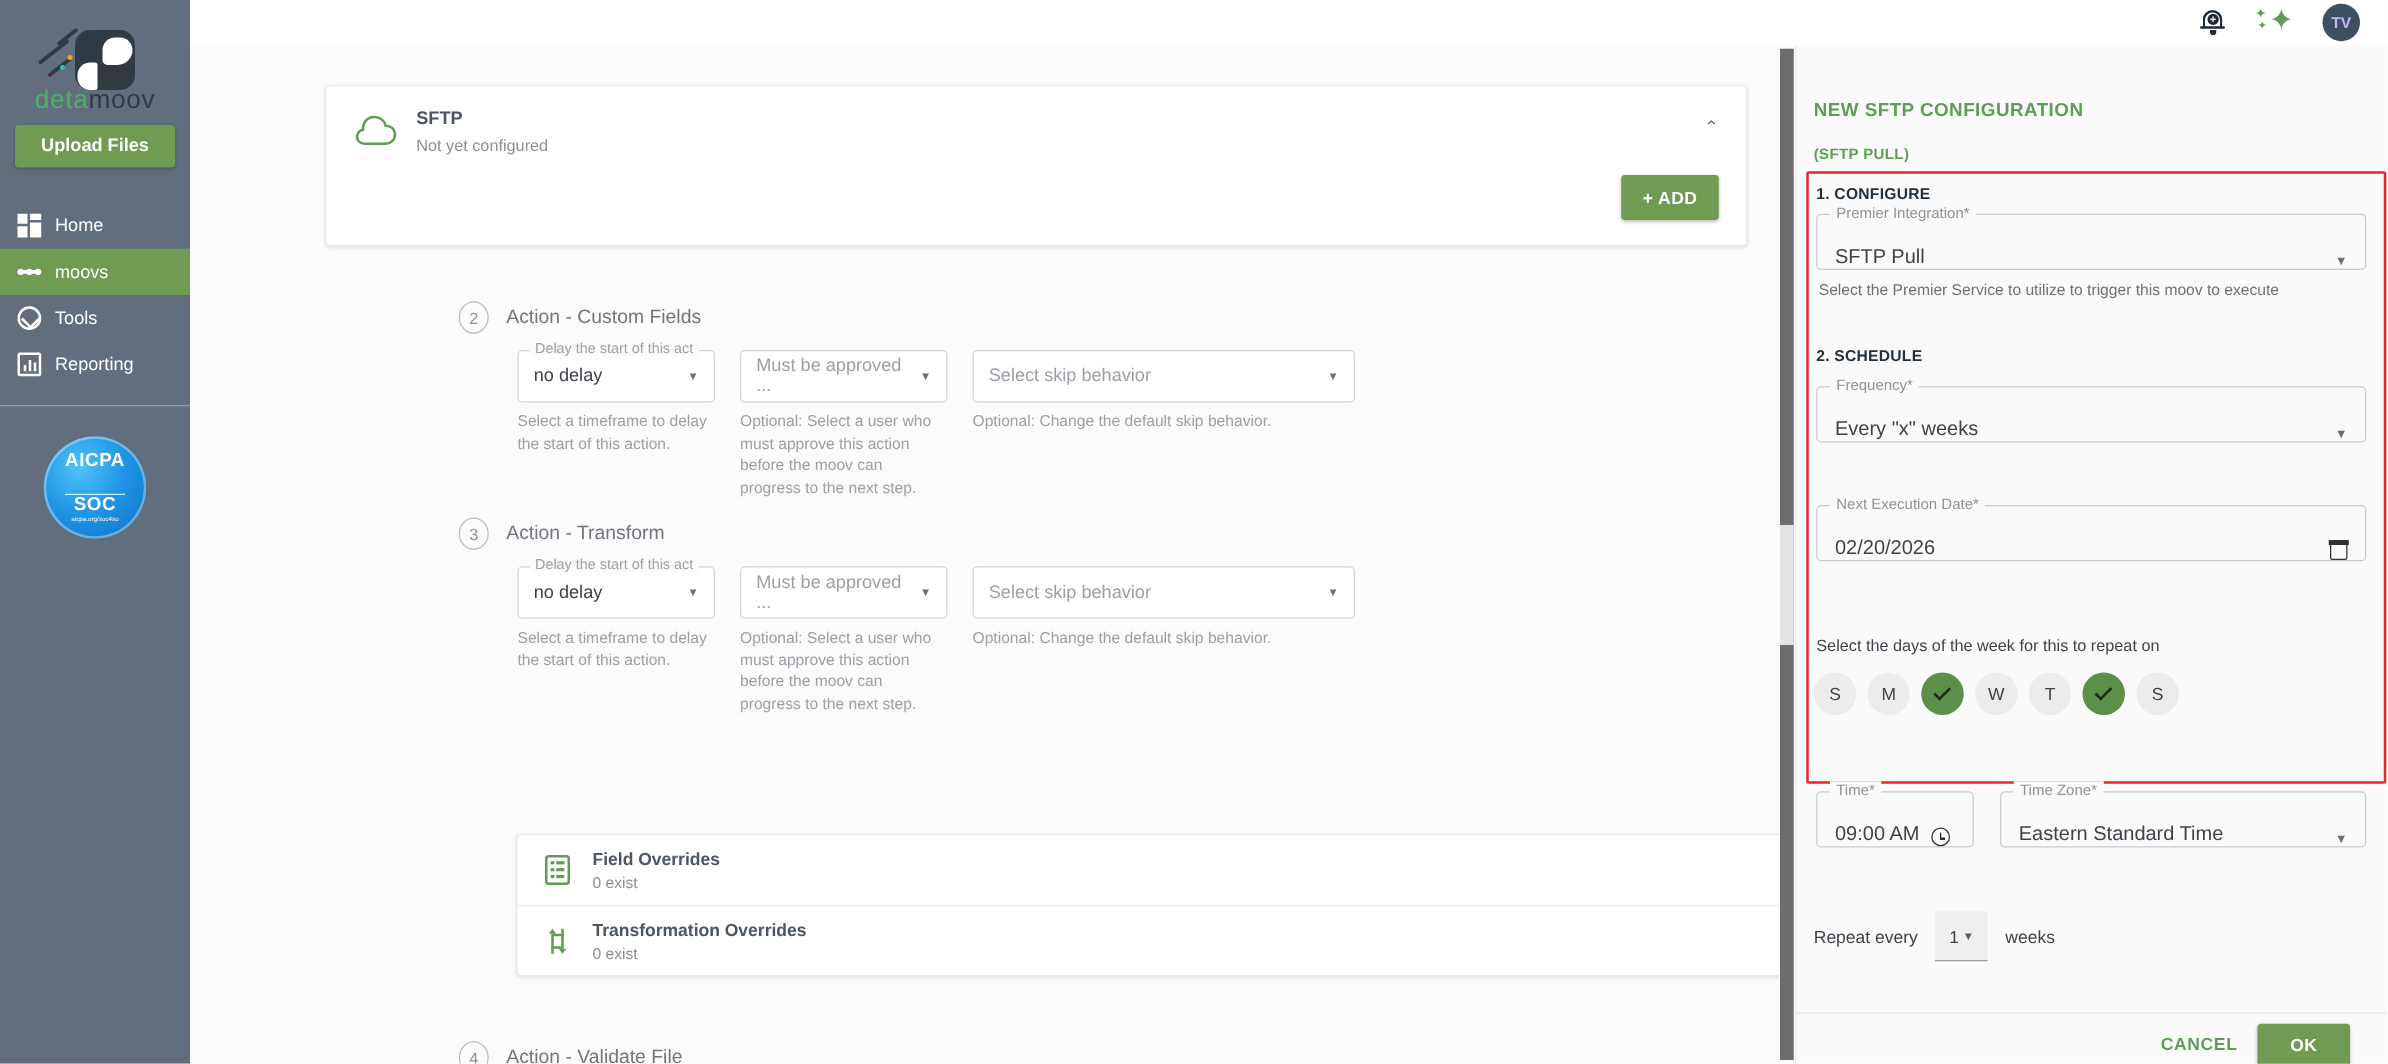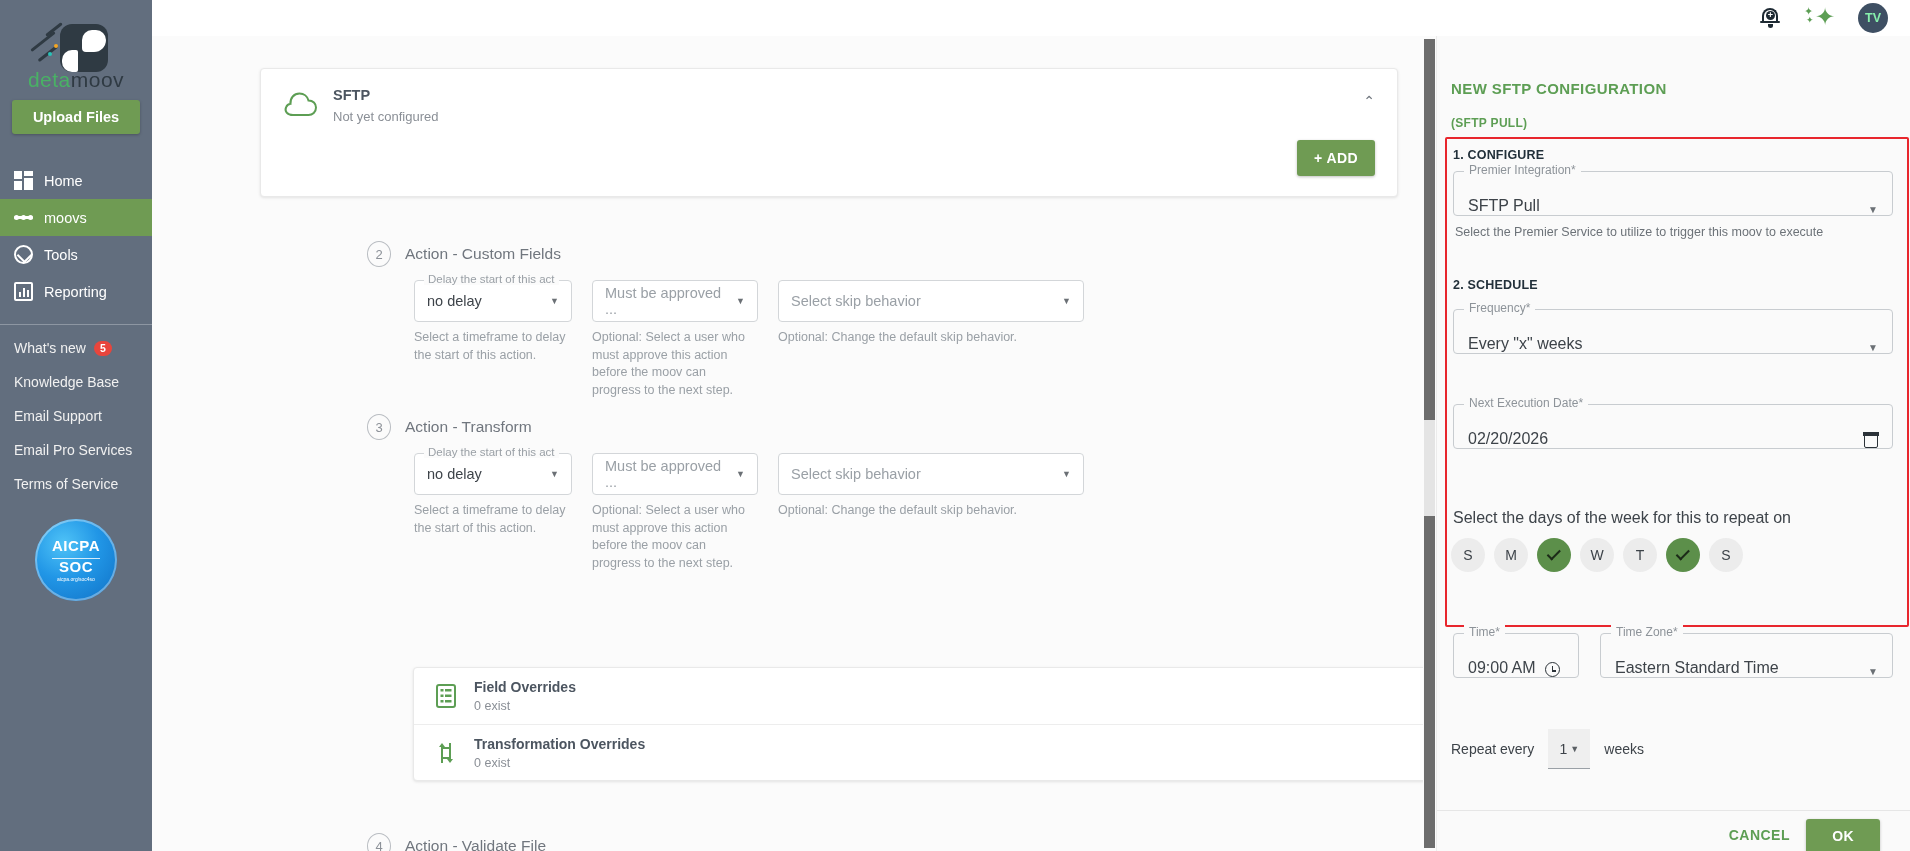--- a/index.html
+++ b/index.html
@@ -81,21 +81,21 @@
     font-weight:bold; padding:1px 6px; line-height:13px;
   }
   .soc-wrap{ margin-top:18px; display:flex; justify-content:center; }
   .soc{
     width:82px;height:82px;border-radius:50%;
     background:radial-gradient(circle at 35% 30%, #4fc3f7 0%, #2196e6 45%, #0f6fc4 100%);
     color:#fff;display:flex;flex-direction:column;align-items:center;justify-content:center;
     font-size:15px;font-weight:bold;letter-spacing:.5px;line-height:1.05;
     box-shadow:inset 0 0 0 2px rgba(255,255,255,.35);
   }
-  .soc .aicpa{border-bottom:1px solid rgba(255,255,255,.8);padding-bottom:5px;}
+  .soc .aicpa{border-bottom:1px solid rgba(255,255,255,.8);padding-bottom:18px;}
   .soc .url{font-size:5px;font-weight:normal;margin-top:2px;letter-spacing:0;}
 
   
   .topbar{
     position:absolute; left:152px; top:0; width:1758px; height:36px;
     background:#fff; display:flex; align-items:center; justify-content:flex-end;
     gap:24px; padding-right:22px;
   }
   .bell{ position:relative; width:20px; height:22px; cursor:pointer;}
   .bell .body{
@@ -105,21 +105,21 @@
   .bell .lip{position:absolute;left:0;top:14px;width:20px;height:2px;background:#1e2a33;border-radius:1px;}
   .bell .clap{position:absolute;left:7.5px;top:16.5px;width:5px;height:4px;background:#1e2a33;border-radius:0 0 4px 4px;}
   .bell .plus{position:absolute;left:6px;top:4px;width:9px;height:9px;border-radius:50%;background:#1e2a33;color:#fff;
      font-size:9px;line-height:9px;text-align:center;font-weight:bold;}
   .spark{ width:30px;height:24px;position:relative;cursor:pointer;}
   .spark .st{position:absolute;color:#5d9e54;}
   .spark .big{left:11px;top:-1px;font-size:24px;line-height:24px;}
   .spark .sm1{left:0px;top:0px;font-size:11px;line-height:11px;}
   .spark .sm2{left:2px;top:10px;font-size:9px;line-height:9px;}
   .avatar{
-    width:30px;height:30px;border-radius:50%;background:#3e4f63;color:#86efac;
+    width:30px;height:30px;border-radius:50%;background:#3e4f63;color:#c4b5fd;
     display:flex;align-items:center;justify-content:center;font-size:12.5px;font-weight:bold;cursor:pointer;
   }
 
   
   .main{
     position:absolute; left:152px; top:36px; width:1276px; height:815px;
     background:#fbfbfb; overflow:hidden;
   }
   .card{
     background:#fff; border:1px solid #e9e9e9; border-radius:4px;
@@ -202,21 +202,21 @@
     display:flex; align-items:flex-end; padding:0 14px;
   }
   .pf .lg{
     position:absolute; left:11px; top:-8px; background:#fafafa; padding:0 5px;
     font-size:12px; color:#8d9399; white-space:nowrap;
   }
   .pf .val{ font-size:16px; color:#3d4349; }
   .pf .caret{ margin-left:auto; color:#6b7075; font-size:10px; }
   .pf .helper{ font-size:12.5px; color:#6c7278; margin-top:9px; padding-left:2px;}
 
-  .dow-label{ position:absolute; left:16px; top:473px; font-size:16px; color:#3d4349;}
+  .dow-label{ position:absolute; left:16px; top:473px; font-size:13px; color:#3d4349;}
   .dow{ position:absolute; left:14px; top:502px; display:flex; gap:9px; }
   .day{
     width:34px;height:34px;border-radius:50%;background:#ececec;color:#3d4349;
     display:flex;align-items:center;justify-content:center;font-size:14px;cursor:pointer;
   }
   .day.on{ background:#5c8f4a; color:#fff; }
   .day.on .ck{ display:block; width:13px; height:7px; border-left:2px solid #1c2b18;
      border-bottom:2px solid #1c2b18; transform:rotate(-45deg) translate(1px,-2px); }
 
   .cal-ico{ margin-left:auto; width:14px;height:15px;border:1.8px solid #2b3238;border-radius:2px;position:relative;}
@@ -297,30 +297,20 @@
             <i class="r1"></i>
             <i class="r2"></i>
             <i class="r3"></i>
           </span>
         <span>Reporting</span>
       </div>
     </div>
 
     <div class="nav-div"></div>
 
-    <div>
-      <div class="link-item">
-        <span>What's new</span>
-        <span class="badge-new">5</span>
-      </div>
-      <div class="link-item">Knowledge Base</div>
-      <div class="link-item">Email Support</div>
-      <div class="link-item">Email Pro Services</div>
-      <div class="link-item">Terms of Service</div>
-    </div>
 
     <div class="soc-wrap">
       <div class="soc">
         <div class="aicpa">AICPA</div>
         <div>SOC</div>
         <div class="url">aicpa.org/soc4so</div>
       </div>
     </div>
   </div>
 

